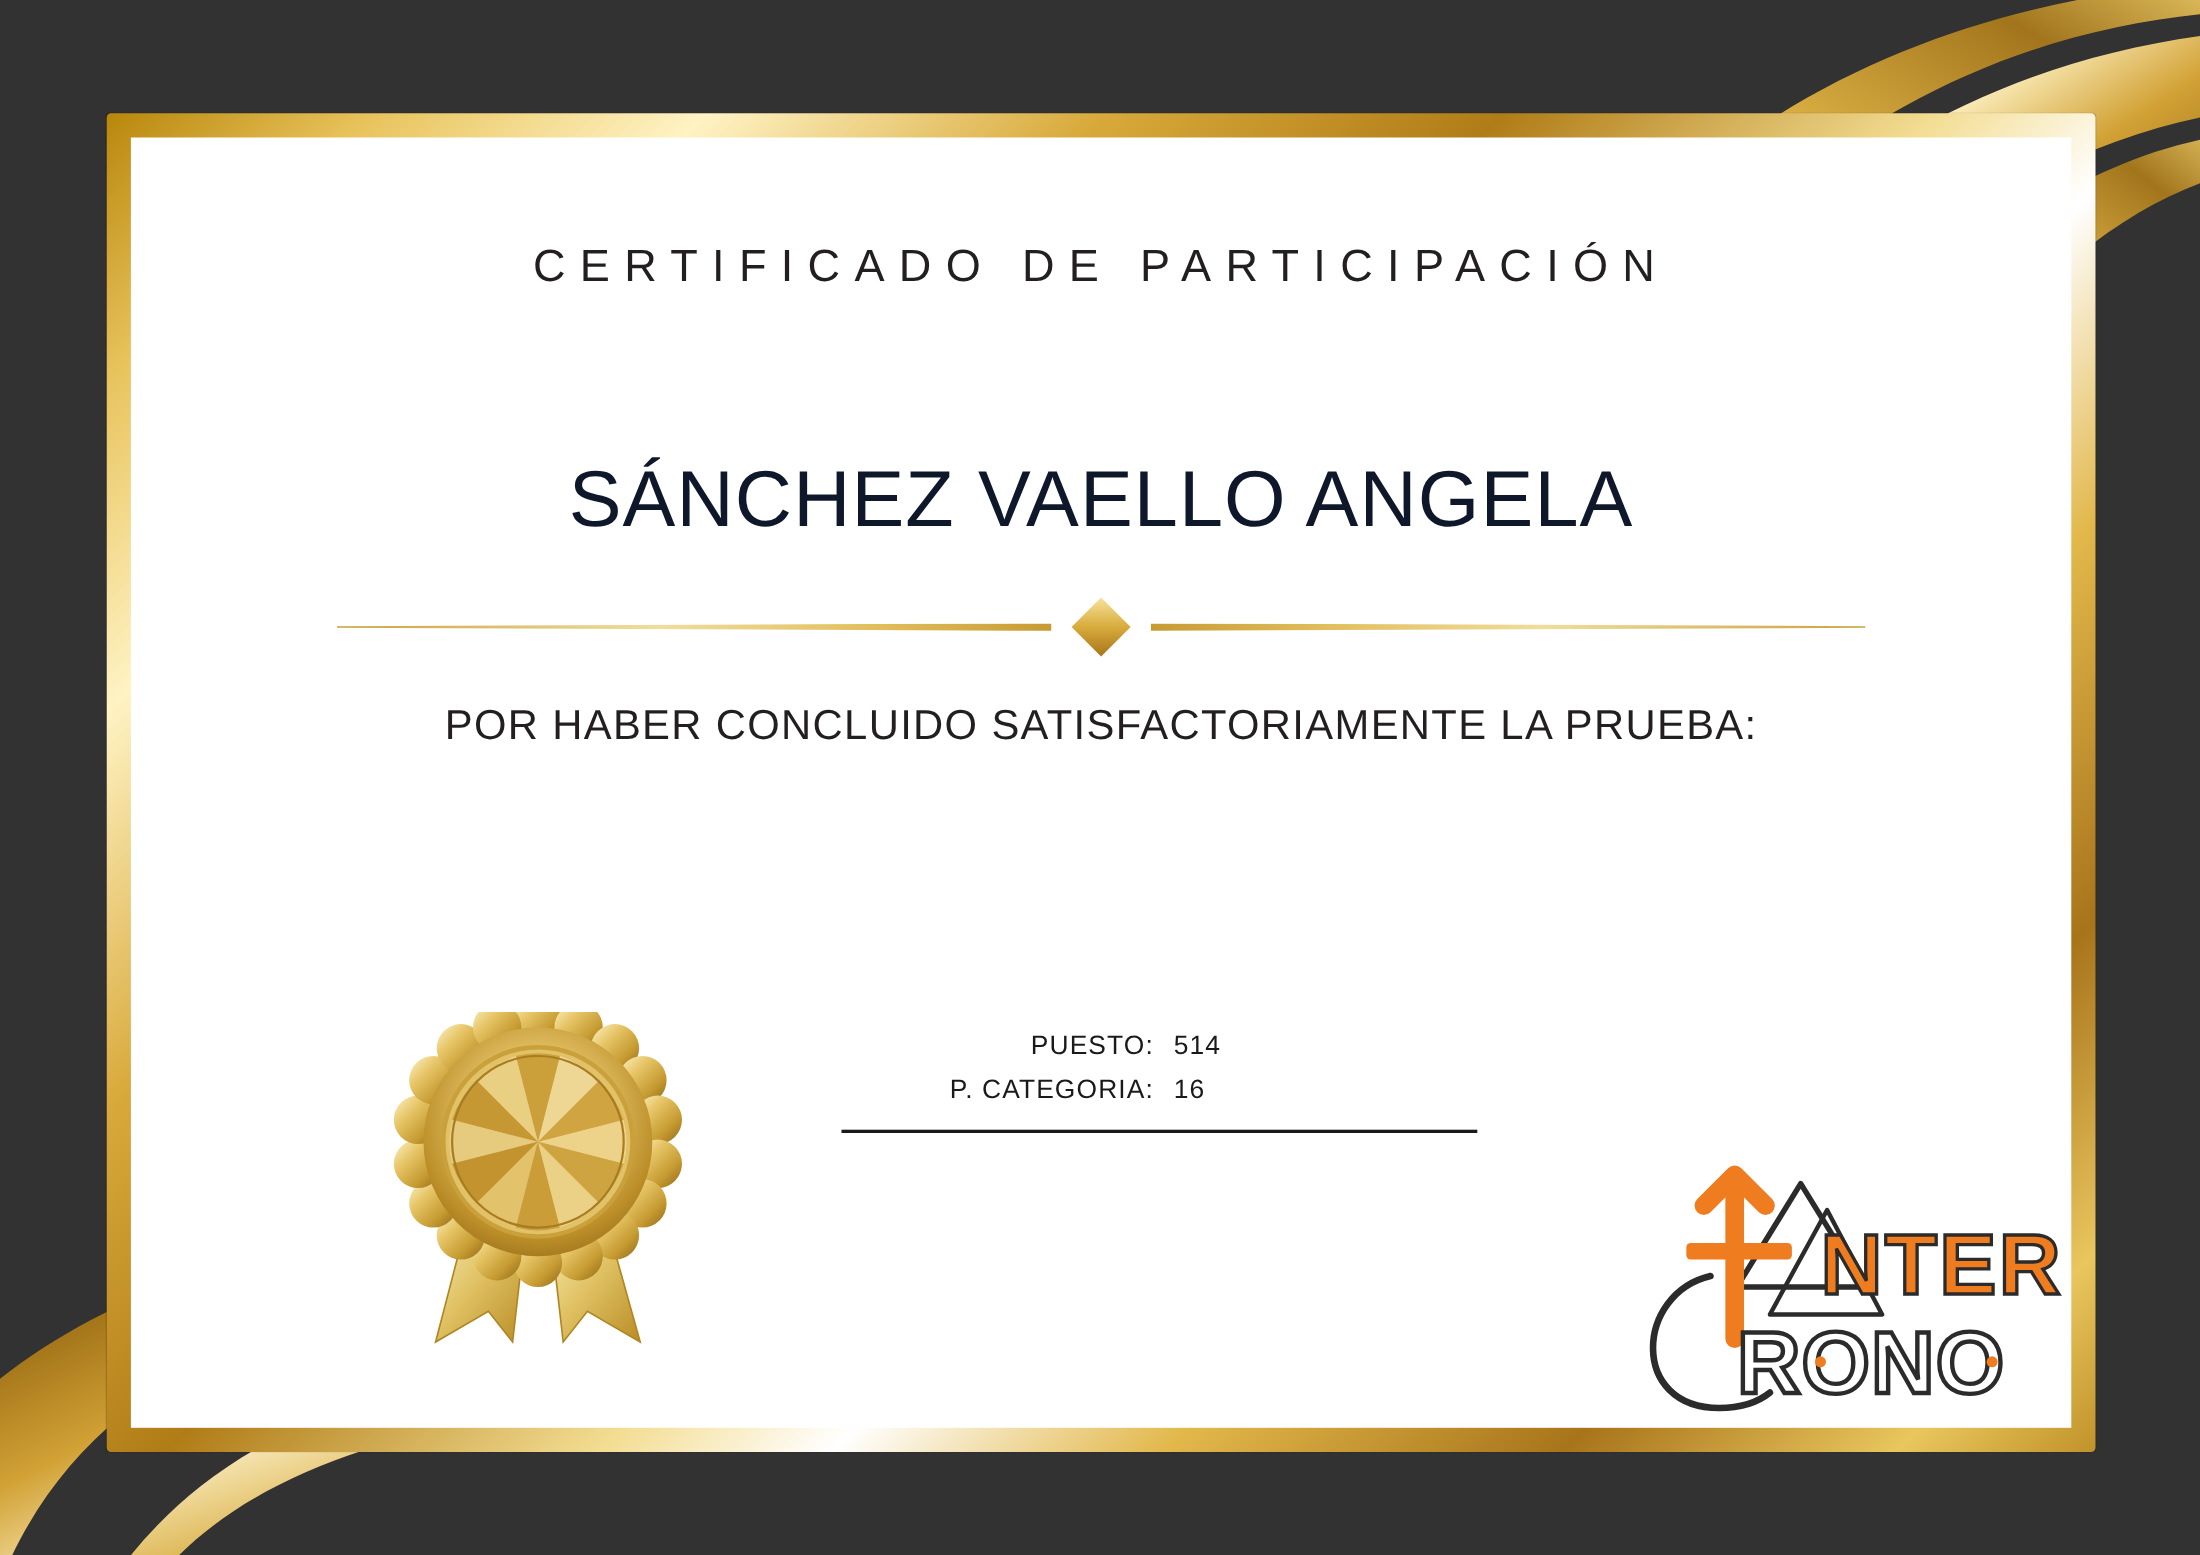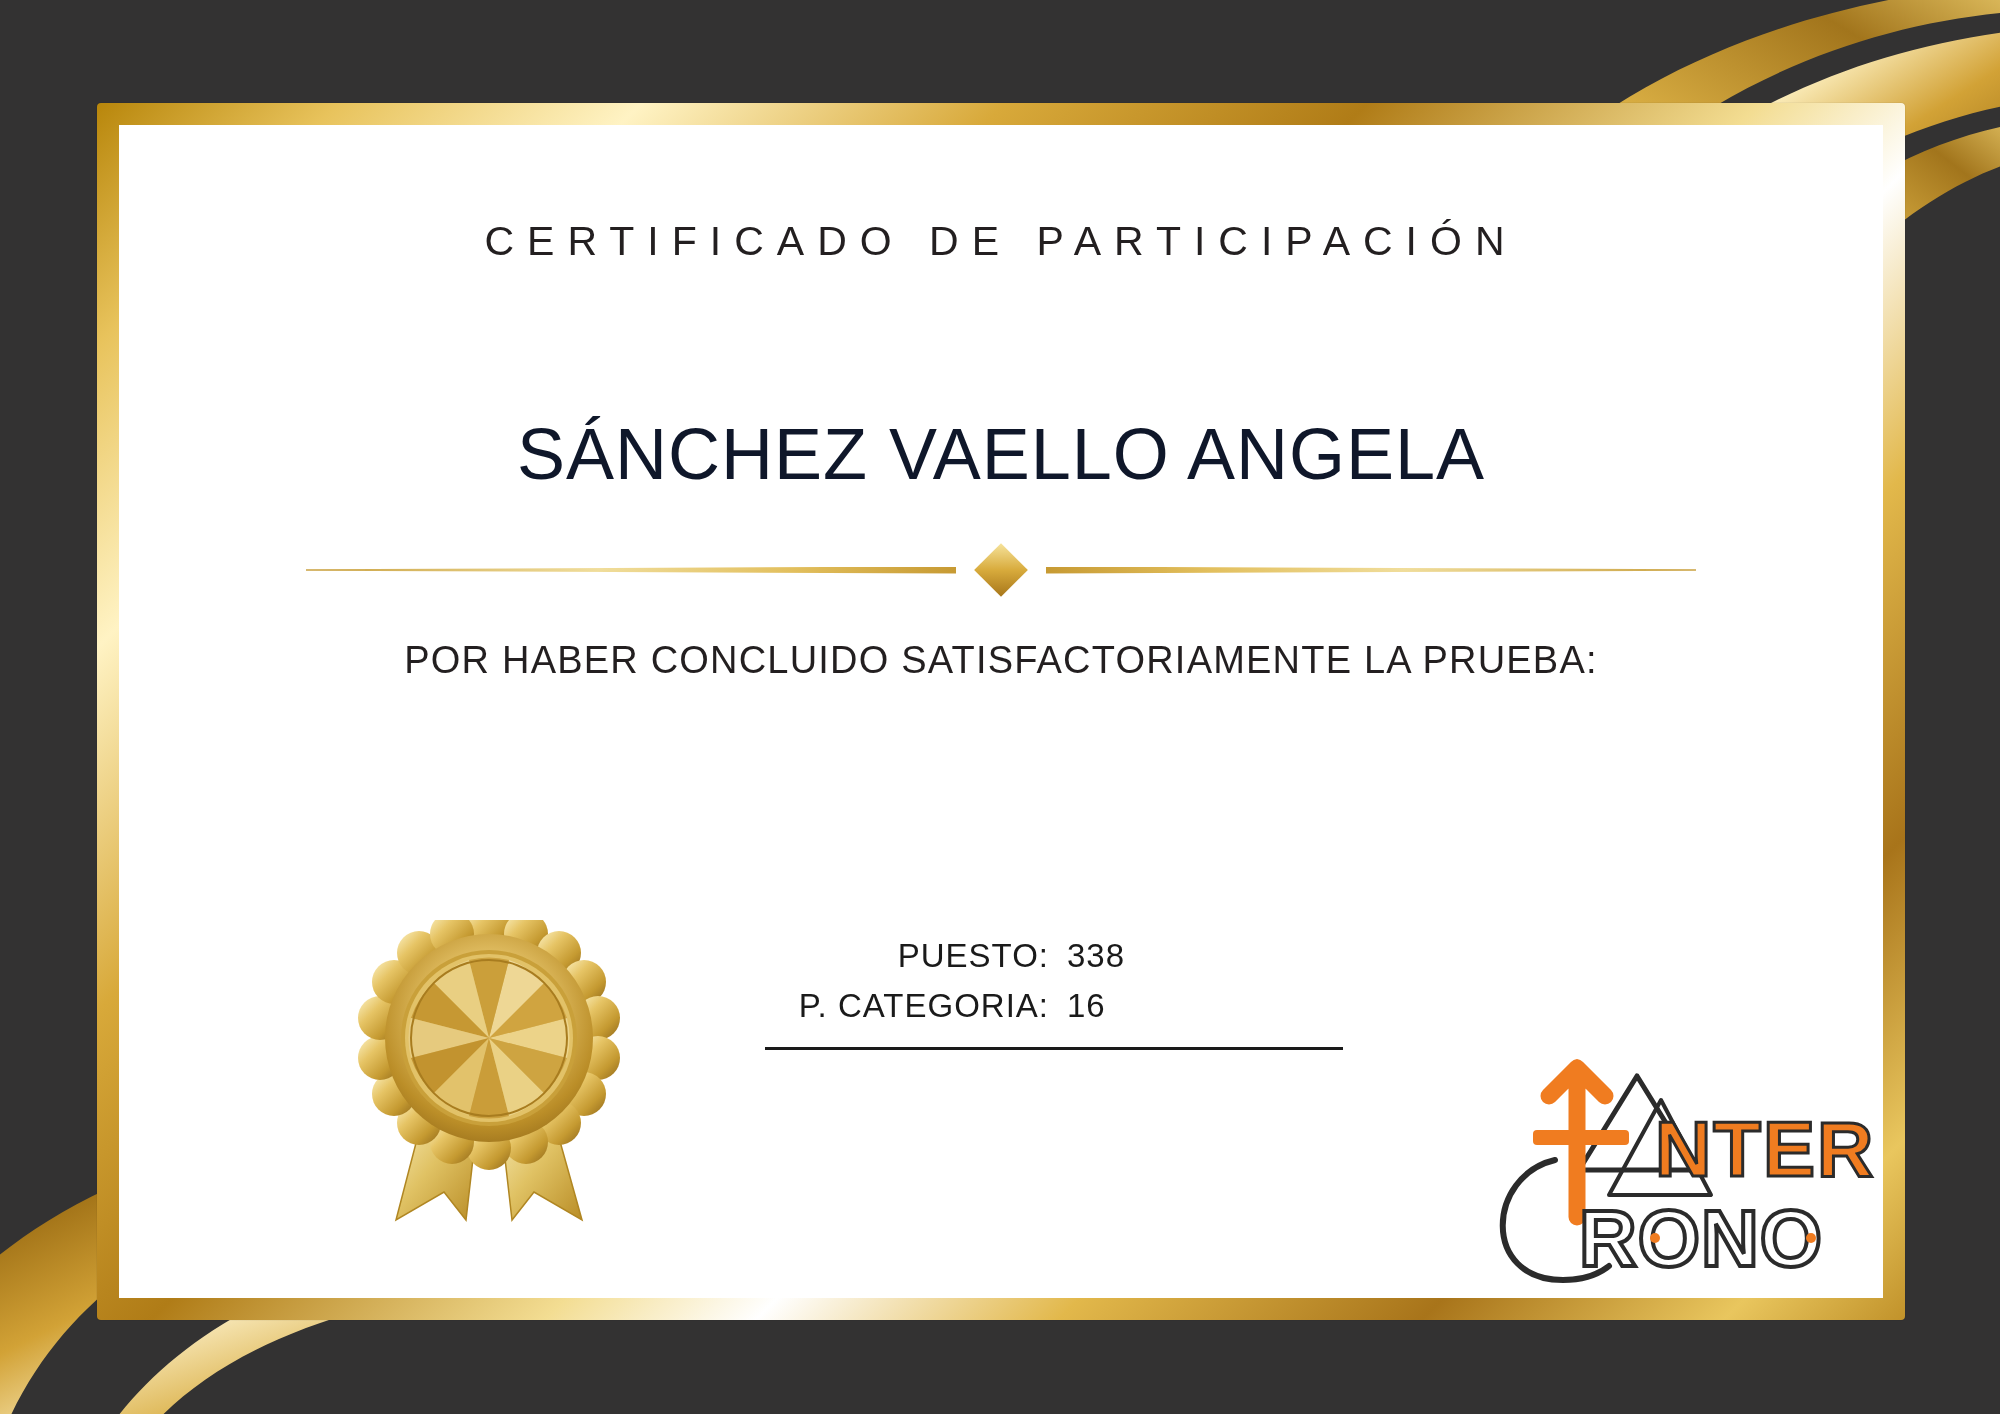--- a/index.html
+++ b/index.html
@@ -136,21 +136,21 @@
   .results {
     position: absolute;
     left: 640px;
     top: 812px;
     width: 590px;
   }
   .result-row {
     display: flex;
     align-items: center;
     justify-content: flex-start;
-    font-size: 33px;
+    font-size: 24px;
     color: #1a1a1a;
     letter-spacing: 1px;
     margin-bottom: 12px;
   }
   .result-label {
     width: 290px;
     text-align: right;
     padding-right: 18px;
     white-space: nowrap;
   }
@@ -253,21 +253,21 @@
           <div class="diamond"></div>
           <div class="divider-line right"></div>
         </div>
 
         <p class="subtitle">POR HABER CONCLUIDO SATISFACTORIAMENTE LA PRUEBA:</p>
       </div>
 
       <div class="results">
         <div class="result-row">
           <span class="result-label">PUESTO:</span>
-          <span class="result-value">338</span>
+          <span class="result-value">514</span>
         </div>
         <div class="result-row">
           <span class="result-label">P. CATEGORIA:</span>
           <span class="result-value">16</span>
         </div>
         <div class="signature-line"></div>
       </div>
 
       <div class="medal">
         <svg width="290" height="310" viewBox="0 0 290 310" xmlns="http://www.w3.org/2000/svg">

